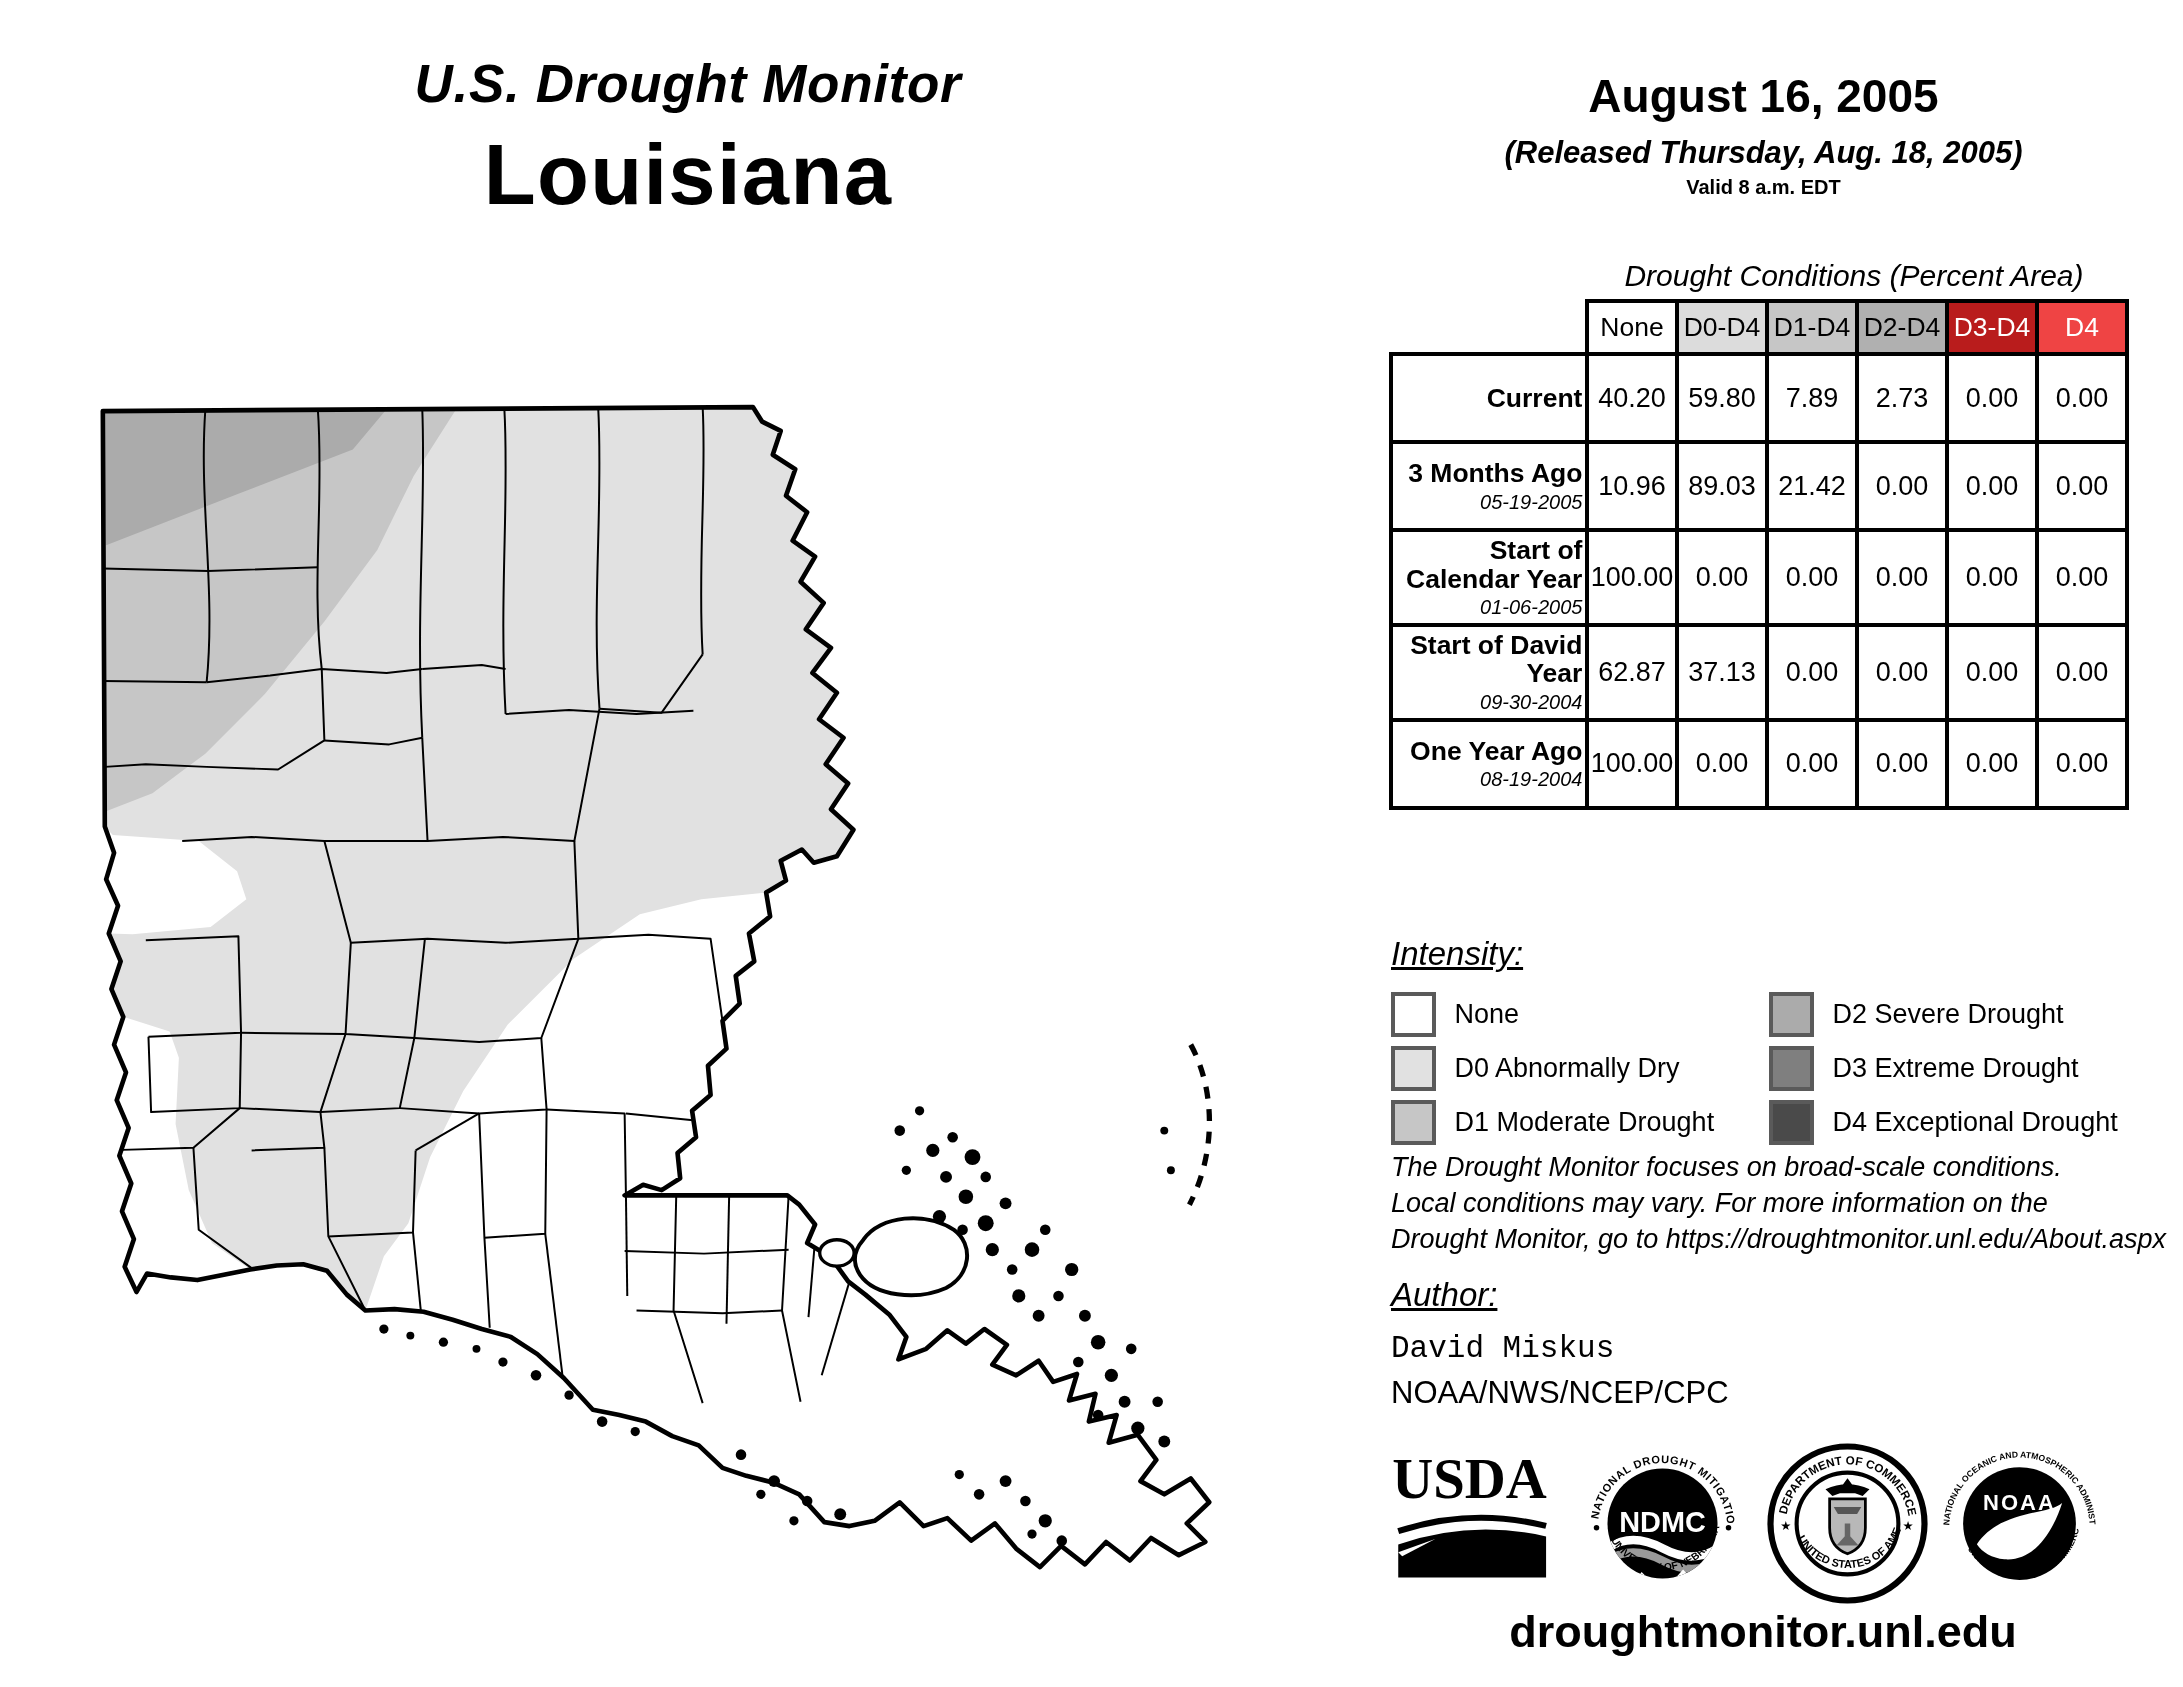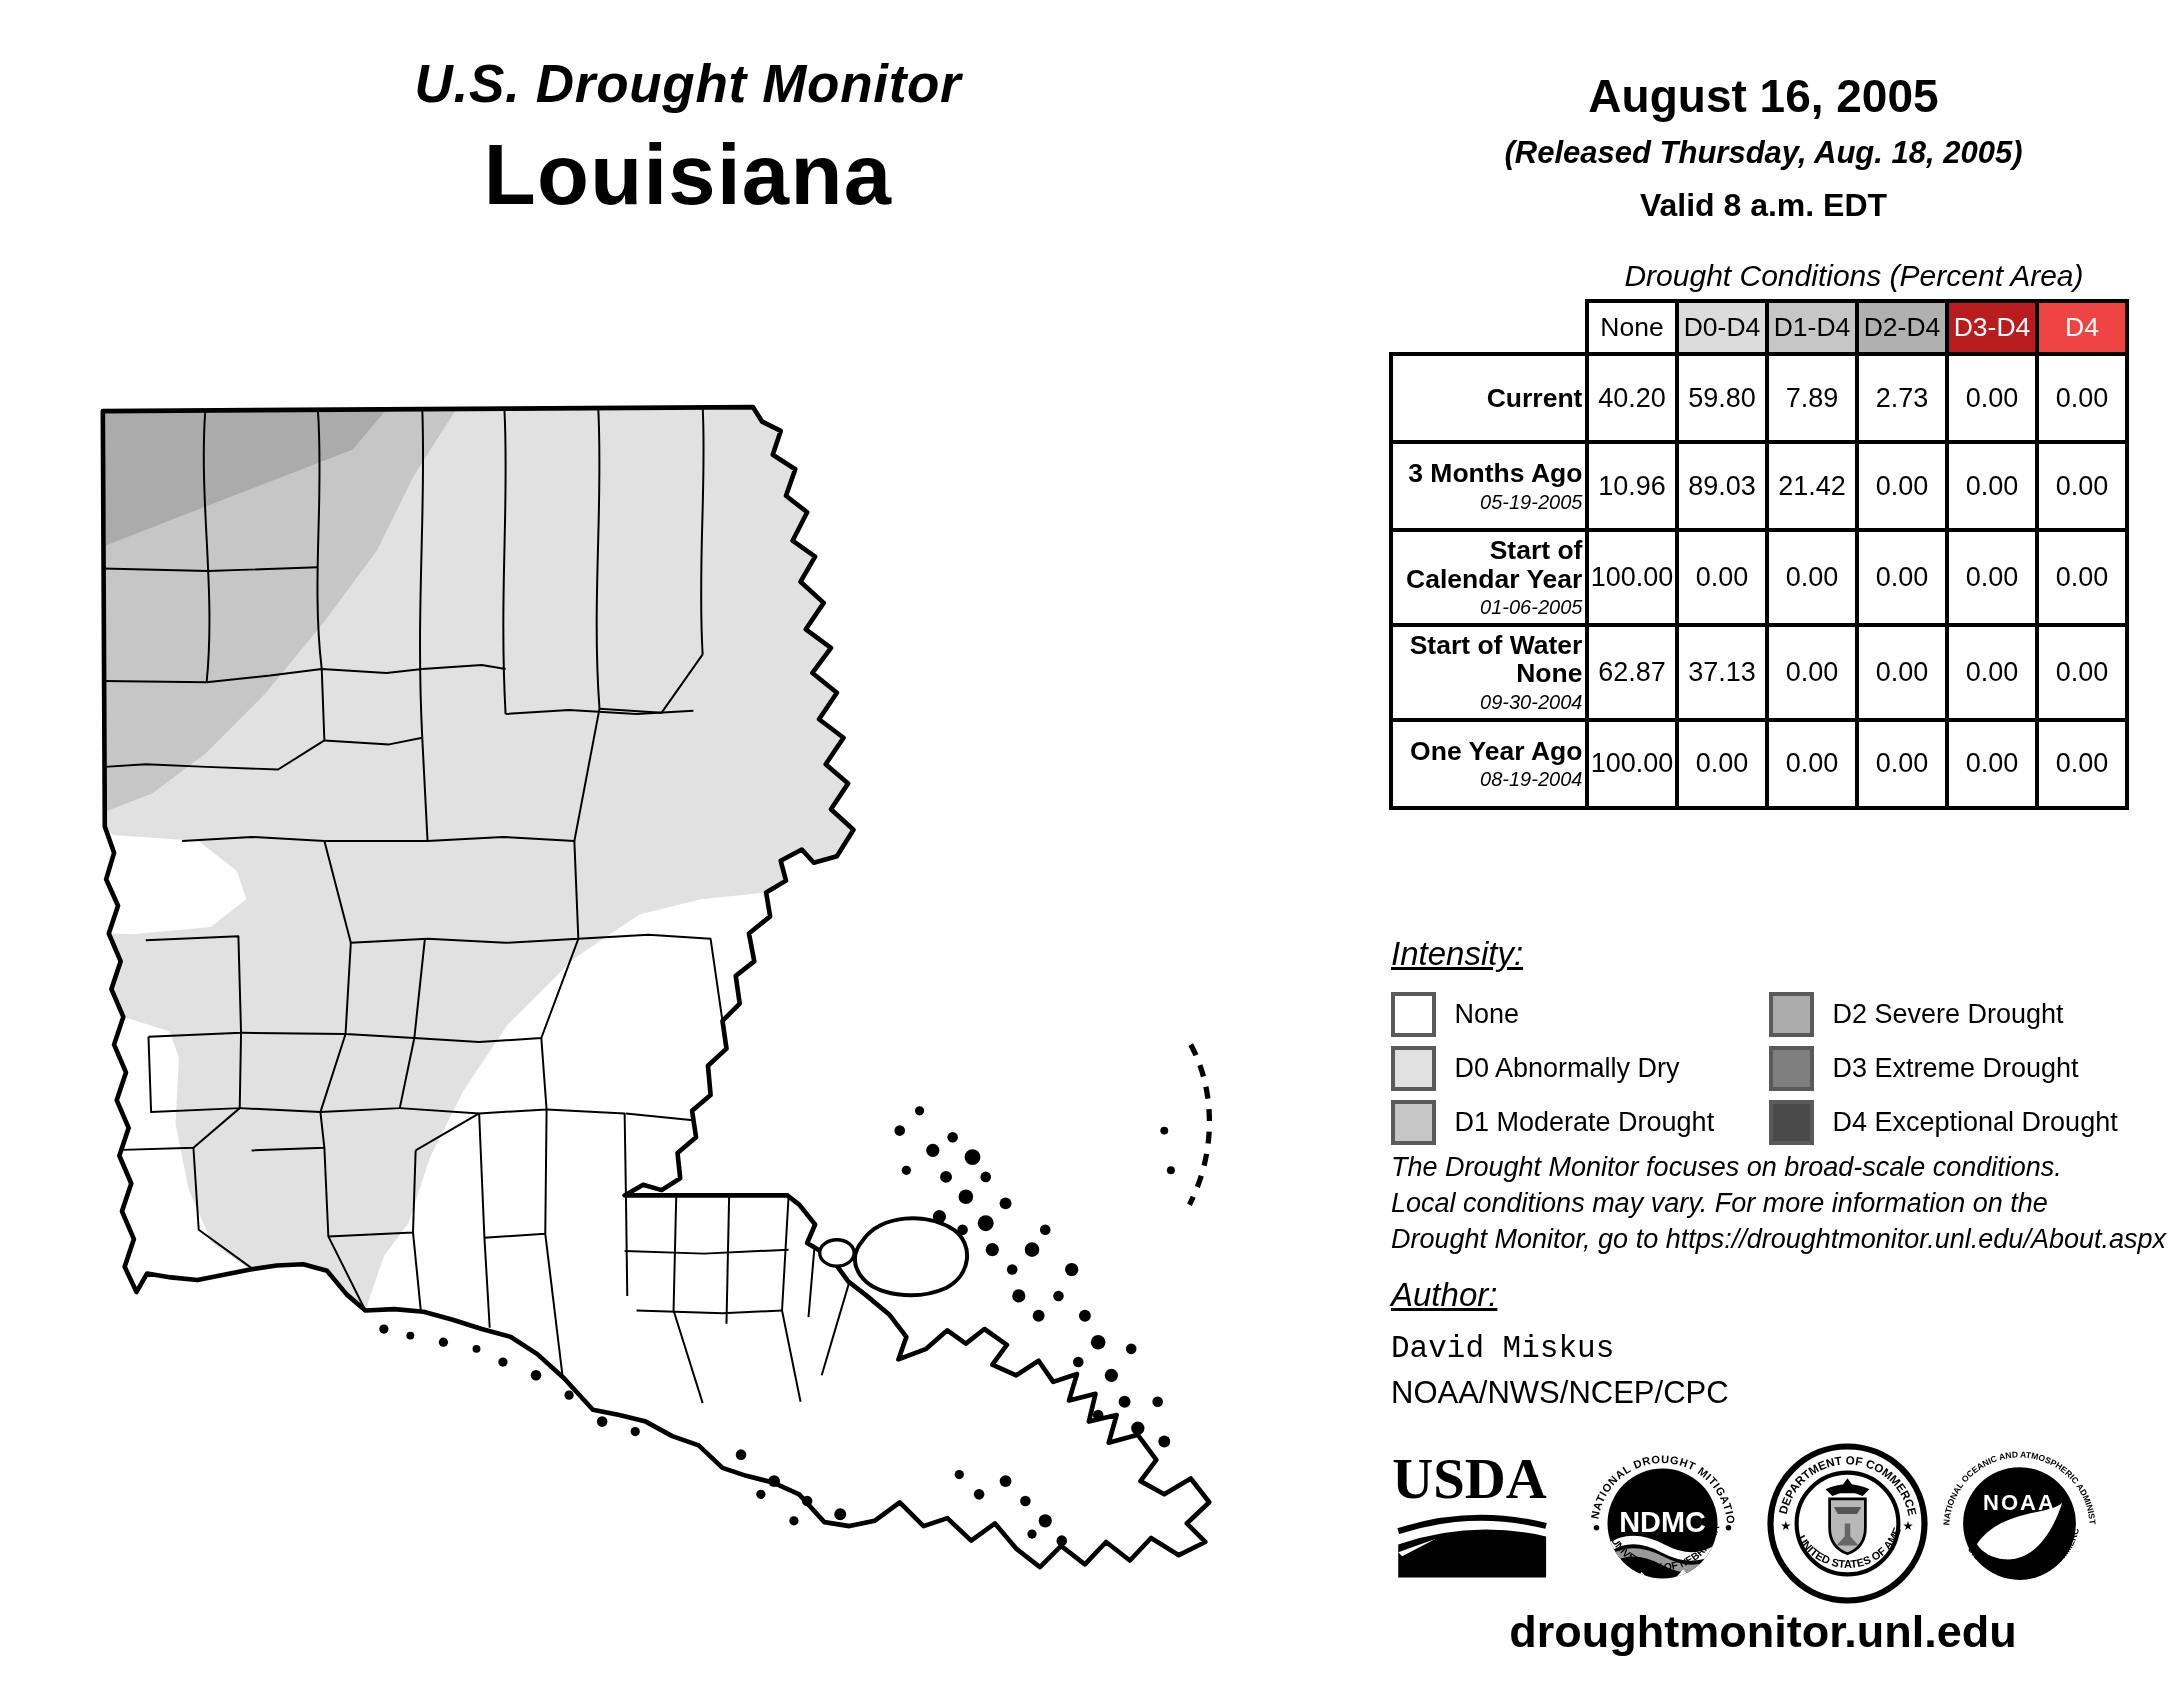--- a/index.html
+++ b/index.html
@@ -7,21 +7,21 @@
   body { width:2183px; height:1687px; position:relative; font-family:"Liberation Sans", sans-serif; color:#000; }
   .abs { position:absolute; }
 
   
   .title-block { left:225px; top:53px; width:926px; text-align:center; }
   .title-line1 { font-size:53px; font-weight:bold; font-style:italic; letter-spacing:0.7px; }
   .title-line2 { font-size:85px; font-weight:bold; margin-top:12px; letter-spacing:1.3px; }
   .date-block { left:1403px; top:69px; width:721px; text-align:center; }
   .date-main { font-size:46px; font-weight:bold; }
   .date-released { font-size:31px; font-weight:bold; font-style:italic; margin-top:12px; }
-  .date-valid { font-size:32px; font-weight:bold; margin-top:16px; }
+  .date-valid { font-size:20px; font-weight:bold; margin-top:5px; }
 
   
   .tbl-title { left:1581px; top:259px; width:546px; text-align:center; font-size:30px; font-style:italic; }
   table.cond { position:absolute; left:1389px; top:299px; border-collapse:collapse; table-layout:fixed; }
   table.cond td, table.cond th { border:4px solid #000; text-align:center; vertical-align:middle; }
   table.cond .corner { border:none; background:#fff; }
   table.cond th.colh { width:90px; height:53px; font-size:26.5px; font-weight:normal; }
   table.cond th.rowh { width:196px; font-weight:bold; font-size:26.5px; line-height:1.08; padding:4px 2.6px;text-align:right; }
   table.cond td.val { font-size:27px; height:88px; }
   .rdate { font-size:20px; font-style:italic; font-weight:normal; margin-top:4px; }
@@ -104,21 +104,21 @@
         </th>
     <td class="val">100.00</td>
     <td class="val">0.00</td>
     <td class="val">0.00</td>
     <td class="val">0.00</td>
     <td class="val">0.00</td>
     <td class="val">0.00</td>
   </tr>
   <tr>
     <th class="rowh">
-          <div>Start of Water None</div>
+          <div>Start of David Year</div>
           <div class="rdate">09-30-2004</div>
         </th>
     <td class="val">62.87</td>
     <td class="val">37.13</td>
     <td class="val">0.00</td>
     <td class="val">0.00</td>
     <td class="val">0.00</td>
     <td class="val">0.00</td>
   </tr>
   <tr>

